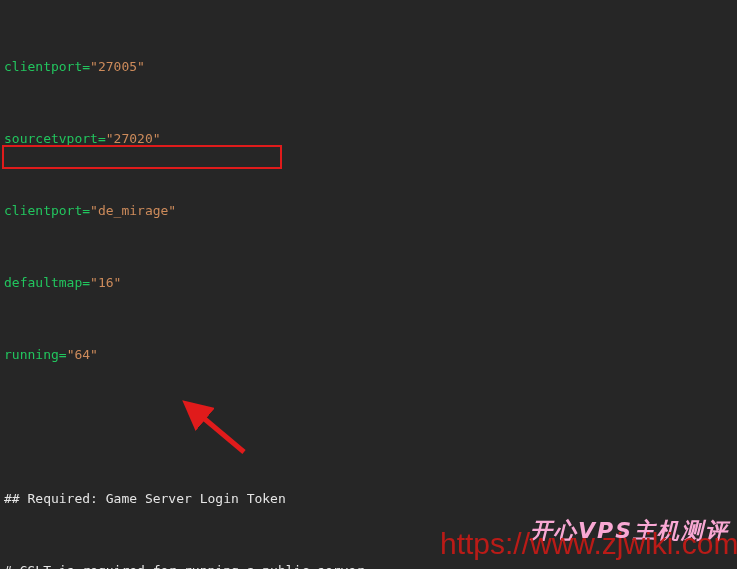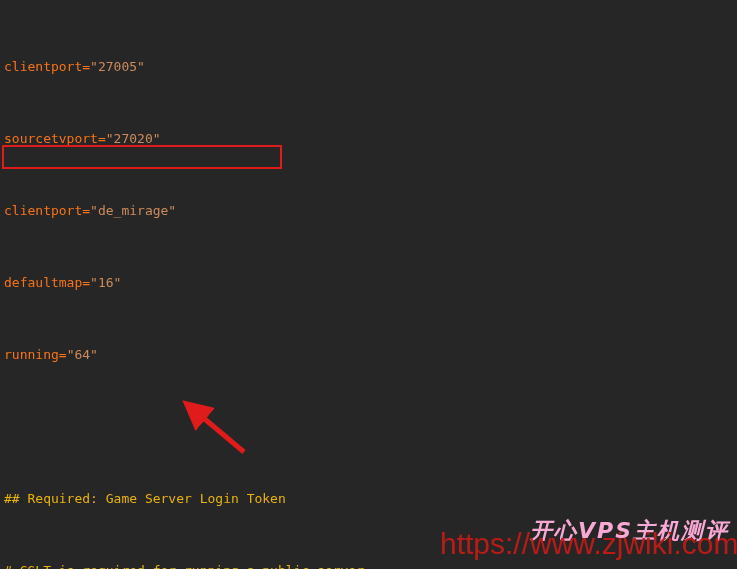--- a/index.html
+++ b/index.html
@@ -23,23 +23,23 @@
     top: 4px;
     left: 4px;
     width: 733px;
     white-space: pre;
   }
   .ln {
     height: 18px;
     white-space: pre;
   }
   
-  .var   { color: #f97316; }
+  .var   { color: #22c55e; }
   .str   { color: #cd8b5b; }
-  .cmt   { color: #eab308; }
+  .cmt   { color: #e5e5e5; }
 
   
   .redbox {
     position: absolute;
     left: 2px;
     top: 145px;
     width: 280px;
     height: 24px;
     border: 2px solid #e01b1b;
     box-sizing: border-box;

